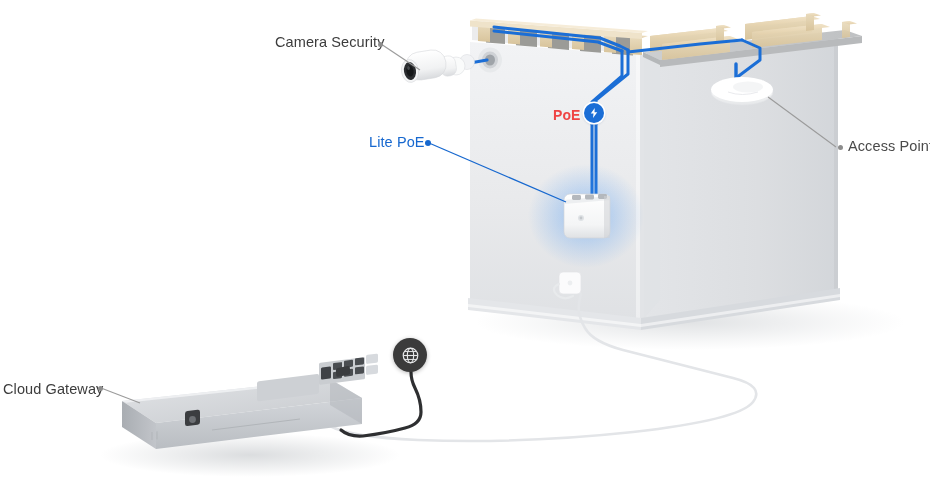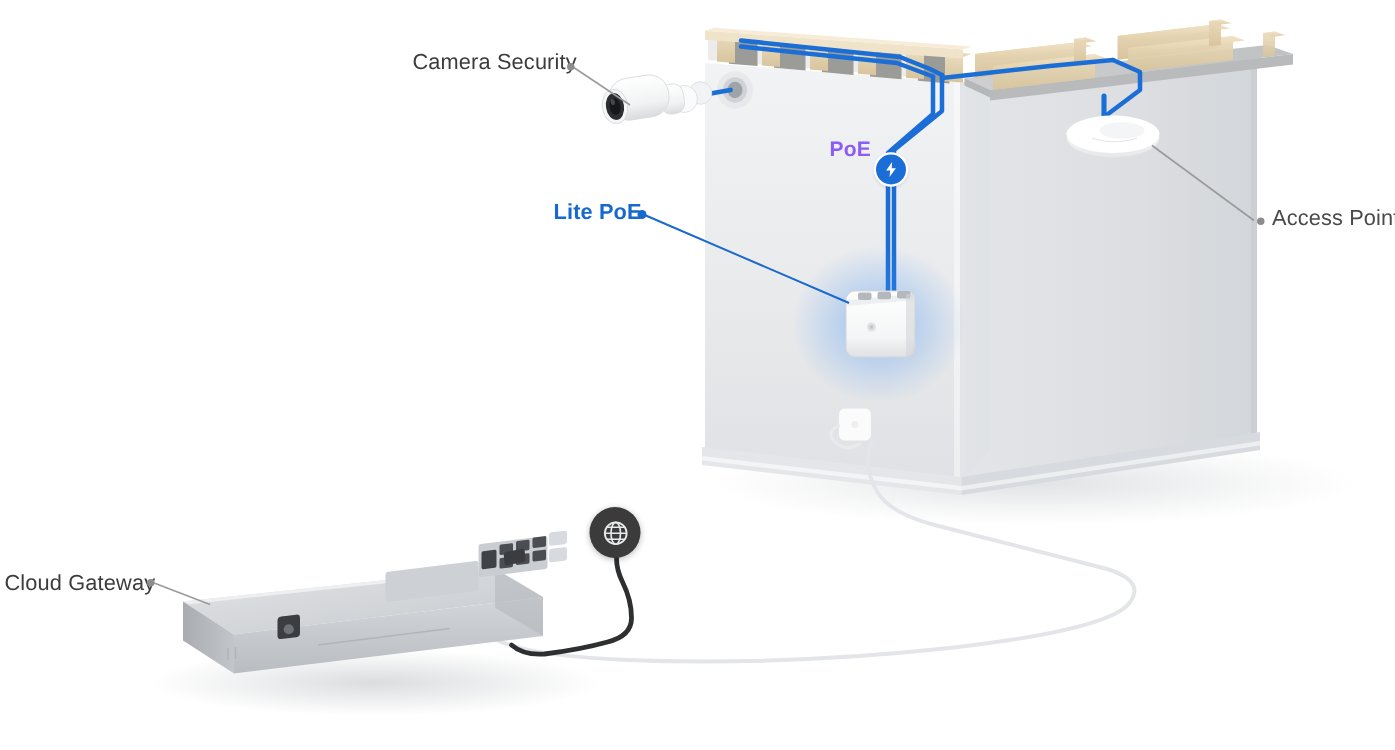--- a/index.html
+++ b/index.html
@@ -25,21 +25,21 @@
     height: 500px;
   }
   .lbl {
     position: absolute;
     white-space: nowrap;
     font-size: 14.5px;
     letter-spacing: .1px;
     color: #3c3c3c;
     user-select: none;
   }
-  .lbl.blue { color: #1768cf; font-weight: 700; text-align: center; }
+  .lbl.blue { color: #1768cf; font-weight: 400; text-align: center; }
   .lbl.grayish { color: #4a4a4a; }
   .poe-badge {
     position: absolute;
     width: 20px;
     height: 20px;
     border-radius: 50%;
     background: #1b6ed6;
     box-shadow: 0 0 0 1.5px #ffffff, 0 1px 3px rgba(20,60,120,.45);
     display: flex;
     align-items: center;
@@ -347,21 +347,21 @@
 
   <div class="lbl blue" style="left:369px; top:134px;">Lite PoE</div>
   <div class="dot-blue" style="left:425px; top:140px;"></div>
 
   <div class="lbl grayish" style="left:848px; top:138px;">Access Point</div>
   <div class="dot-gray" style="left:838px; top:144.5px;"></div>
 
   <div class="lbl" style="left:3px; top:381px;">Cloud Gateway</div>
   <div class="dot-gray" style="left:98px; top:385.5px;"></div>
 
-  <div class="lbl" style="left:553px; top:91px; color:#8b5cf6; font-weight:600; font-size:14px;">PoE</div>
+  <div class="lbl" style="left:553px; top:107px; color:#ef4444; font-weight:600; font-size:14px;">PoE</div>
   <div class="poe-badge" style="left:584px; top:103px;">
     <svg width="12" height="12" viewBox="0 0 24 24" aria-hidden="true">
       <path d="M13.5 2 L5.5 13.2 H11 L10 22 L18.5 10.4 H13 Z" fill="#ffffff"></path>
     </svg>
   </div>
 
   <div class="globe-badge" style="left:393px; top:338px;">
     <svg width="19" height="19" viewBox="0 0 24 24" aria-hidden="true">
       <circle cx="12" cy="12" r="9.2" fill="none" stroke="#e8e9ea" stroke-width="1.5"></circle>
       <ellipse cx="12" cy="12" rx="4" ry="9.2" fill="none" stroke="#e8e9ea" stroke-width="1.4"></ellipse>

